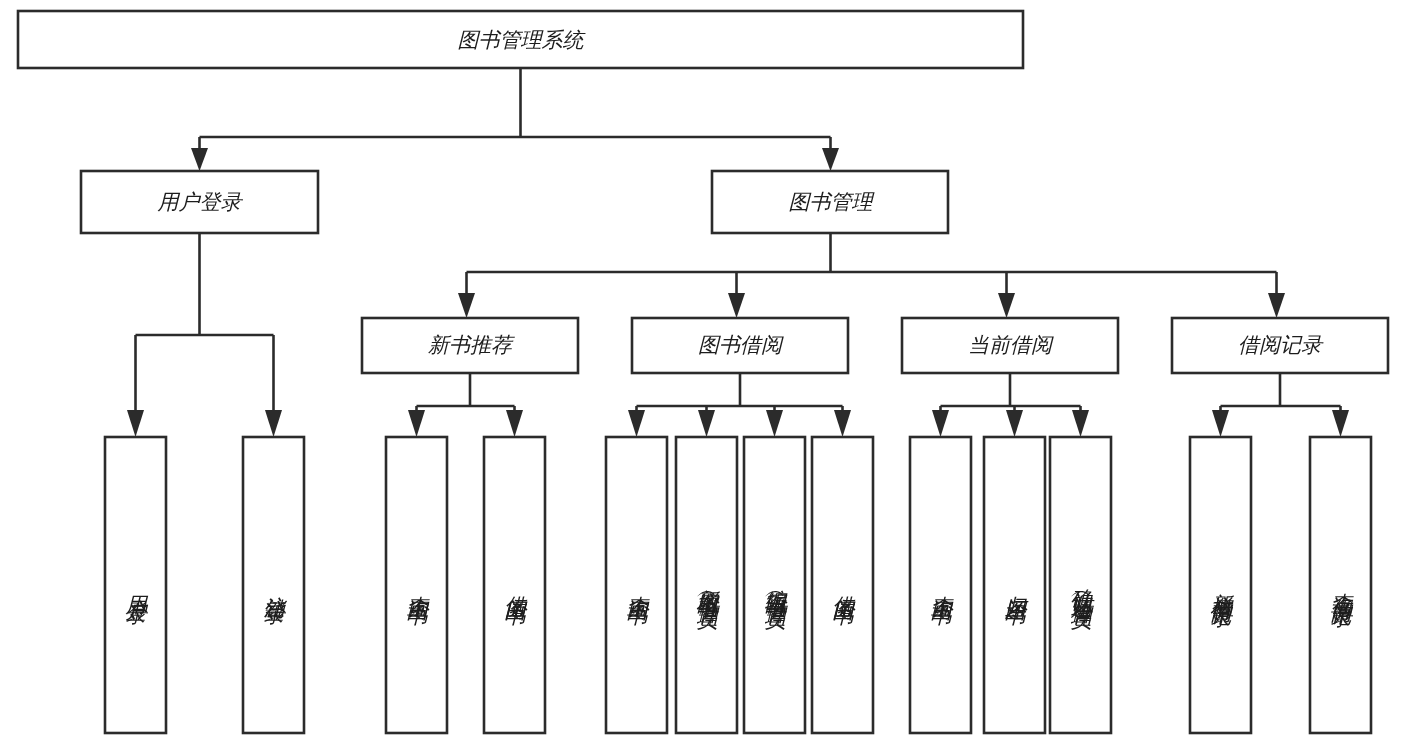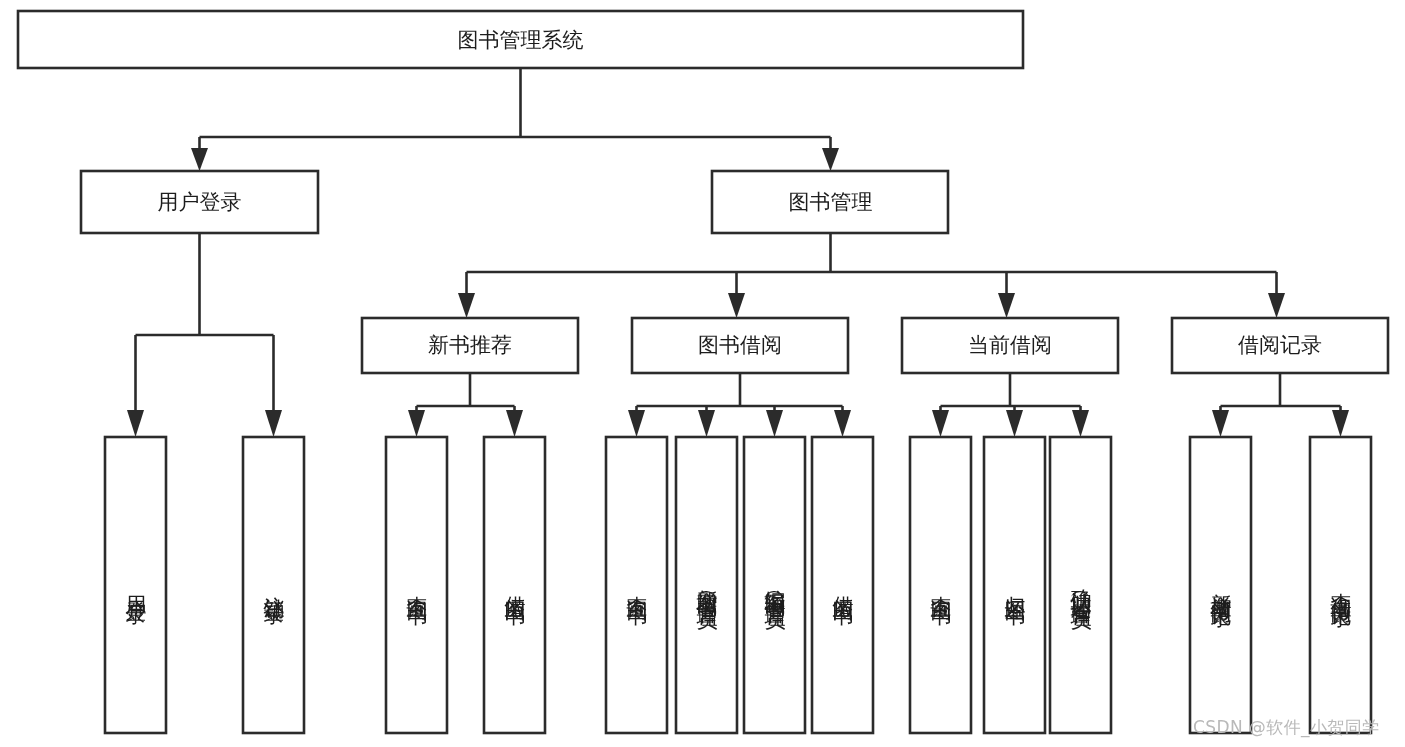--- a/index.html
+++ b/index.html
@@ -12,20 +12,21 @@
     width: 1405px;
     height: 747px;
     font-family: "DejaVu Sans", "Liberation Sans", sans-serif;
     overflow: hidden;
   }
   #diagram-root {
     position: relative;
     width: 1405px;
     height: 722px;
     background: #ffffff;
+    font-style: italic;
   }
   svg.tree-canvas {
     position: absolute;
     left: 0;
     top: 0;
     width: 1405px;
     height: 747px;
     display: block;
   }
   .node-rect {
@@ -204,15 +205,14 @@
   <div class="node-label-v" style="left:606px; top:437px; width:61px; height:296px;">查询图书</div>
   <div class="node-label-v" style="left:676px; top:437px; width:61px; height:296px;">新增图书（管理员）</div>
   <div class="node-label-v" style="left:744px; top:437px; width:61px; height:296px;">编辑图书（管理员）</div>
   <div class="node-label-v" style="left:812px; top:437px; width:61px; height:296px;">借阅图书</div>
   <div class="node-label-v" style="left:910px; top:437px; width:61px; height:296px;">查询图书</div>
   <div class="node-label-v" style="left:984px; top:437px; width:61px; height:296px;">归还图书</div>
   <div class="node-label-v" style="left:1050px; top:437px; width:61px; height:296px;">确认归还（管理员）</div>
   <div class="node-label-v" style="left:1190px; top:437px; width:61px; height:296px;">新增借阅记录</div>
   <div class="node-label-v" style="left:1310px; top:437px; width:61px; height:296px;">查询借阅记录</div>
 
-  <div class="watermark" style="left:1193px; top:716px;">CSDN @软件_小贺同学</div>
 
 </div>
 
 </body></html>

